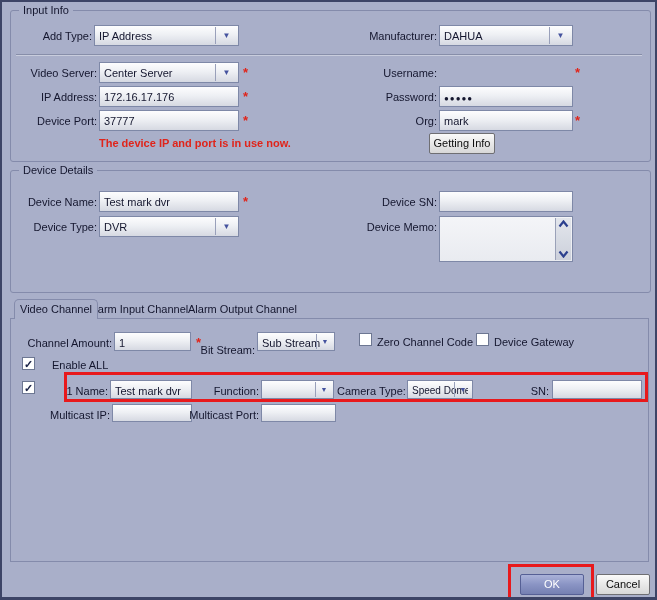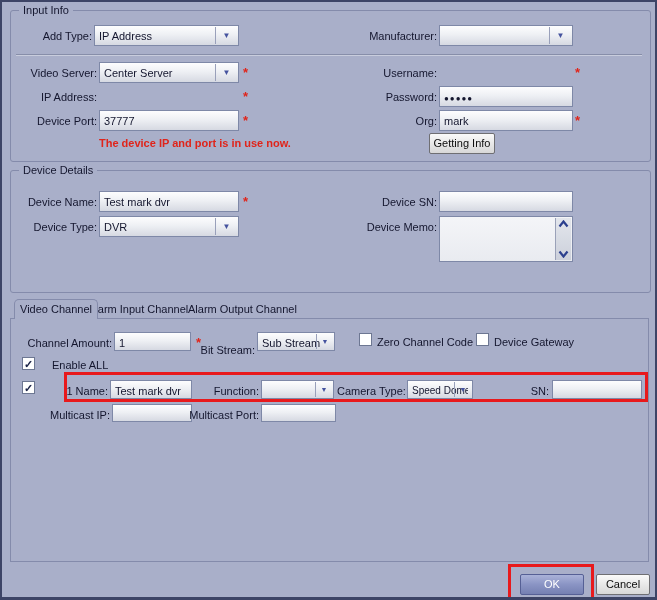--- a/index.html
+++ b/index.html
@@ -75,36 +75,38 @@
   </div>
 
   <div class="lbl" style="left:10px;top:28px;width:80px;">Add Type:</div>
   <div class="field dd" style="left:92px;top:23px;width:145px;height:21px;">
     <span class="txt">IP Address</span>
     <span class="arrow">▼</span>
   </div>
 
   <div class="lbl" style="left:330px;top:28px;width:105px;">Manufacturer:</div>
   <div class="field dd" style="left:437px;top:23px;width:134px;height:21px;">
+    <span class="txt">DAHUA</span>
     <span class="arrow">▼</span>
   </div>
 
   <div class="sep" style="left:14px;top:52px;width:626px;"></div>
 
   <div class="lbl" style="left:10px;top:65px;width:85px;">Video Server:</div>
   <div class="field dd" style="left:97px;top:60px;width:140px;height:21px;">
     <span class="txt">Center Server</span>
     <span class="arrow">▼</span>
   </div>
   <span class="star" style="left:241px;top:64px;">*</span>
 
   <div class="lbl" style="left:350px;top:65px;width:85px;">Username:</div>
   <span class="star" style="left:573px;top:64px;">*</span>
 
   <div class="lbl" style="left:10px;top:89px;width:85px;">IP Address:</div>
+  <div class="field" style="left:97px;top:84px;width:140px;height:21px;">172.16.17.176</div>
   <span class="star" style="left:241px;top:88px;">*</span>
 
   <div class="lbl" style="left:350px;top:89px;width:85px;">Password:</div>
   <div class="field" style="left:437px;top:84px;width:134px;height:21px;font-size:8px;letter-spacing:1px;padding-top:5px;">●●●●●</div>
 
   <div class="lbl" style="left:10px;top:113px;width:85px;">Device Port:</div>
   <div class="field" style="left:97px;top:108px;width:140px;height:21px;">37777</div>
   <span class="star" style="left:241px;top:112px;">*</span>
 
   <div class="lbl" style="left:350px;top:113px;width:85px;">Org:</div>

